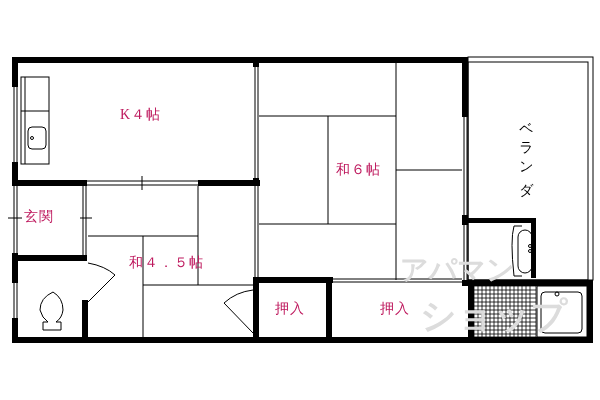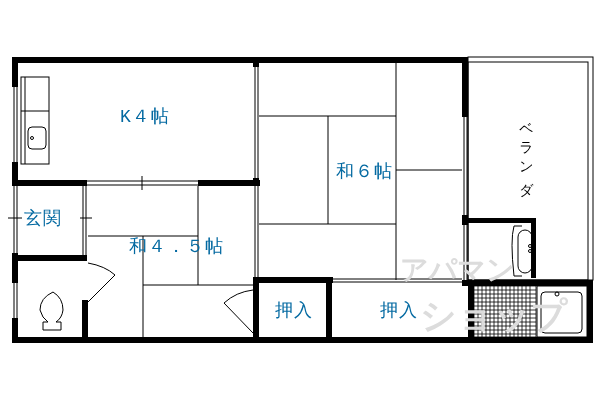--- a/index.html
+++ b/index.html
@@ -1,18 +1,18 @@
 <!DOCTYPE html>
 <html><head>
 <meta charset="utf-8">
 <style>
   html, body { margin: 0; padding: 0; background: #ffffff; }
   body { width: 600px; height: 400px; position: relative; overflow: hidden; font-family: "DejaVu Sans", sans-serif; }
   #plan { position: absolute; left: 0; top: 0; width: 600px; height: 400px; }
-  .lbl { position: absolute; font-family: Liberation Mono, monospace; font-size: 18px; color: #0369a1; white-space: nowrap; line-height: 1; letter-spacing: 1px; }
+  .lbl { position: absolute; font-family: Liberation Serif, serif; font-size: 14px; color: #be185d; white-space: nowrap; line-height: 1; letter-spacing: 1px; }
   .vlbl { position: absolute; font-family: "DejaVu Sans", sans-serif; font-size: 14px; color: #000; writing-mode: vertical-rl; line-height: 1; letter-spacing: 4px; }
   .wm { position: absolute; font-family: "DejaVu Sans", sans-serif; font-weight: bold; color: #dcdcdc; line-height: 1; white-space: nowrap; }
 </style>
 </head>
 <body>
 
 <svg id="plan" viewBox="0 0 600 400" xmlns="http://www.w3.org/2000/svg">
 
   <g fill="#000">
     <rect x="12" y="57" width="456" height="6"></rect>
@@ -124,15 +124,15 @@
   </g>
 </svg>
 
 <div class="wm" style="left:400px;top:256px;font-size:28px;">アパマン</div>
 <div class="wm" style="left:420px;top:298px;font-size:36px;">ショップ</div>
 
 <div class="lbl" style="left:120px;top:108px;">K４帖</div>
 <div class="lbl" style="left:336px;top:163px;text-align:center;">和６帖</div>
 <div class="vlbl" style="left:520px;top:112px;">ベランダ</div>
 <div class="lbl" style="left:24px;top:210px;">玄関</div>
-<div class="lbl" style="left:129px;top:238px;text-align:center;">和４．５帖</div>
+<div class="lbl" style="left:129px;top:256px;text-align:center;">和４．５帖</div>
 <div class="lbl" style="left:275px;top:302px;">押入</div>
 <div class="lbl" style="left:380px;top:302px;">押入</div>
 
 </body></html>

